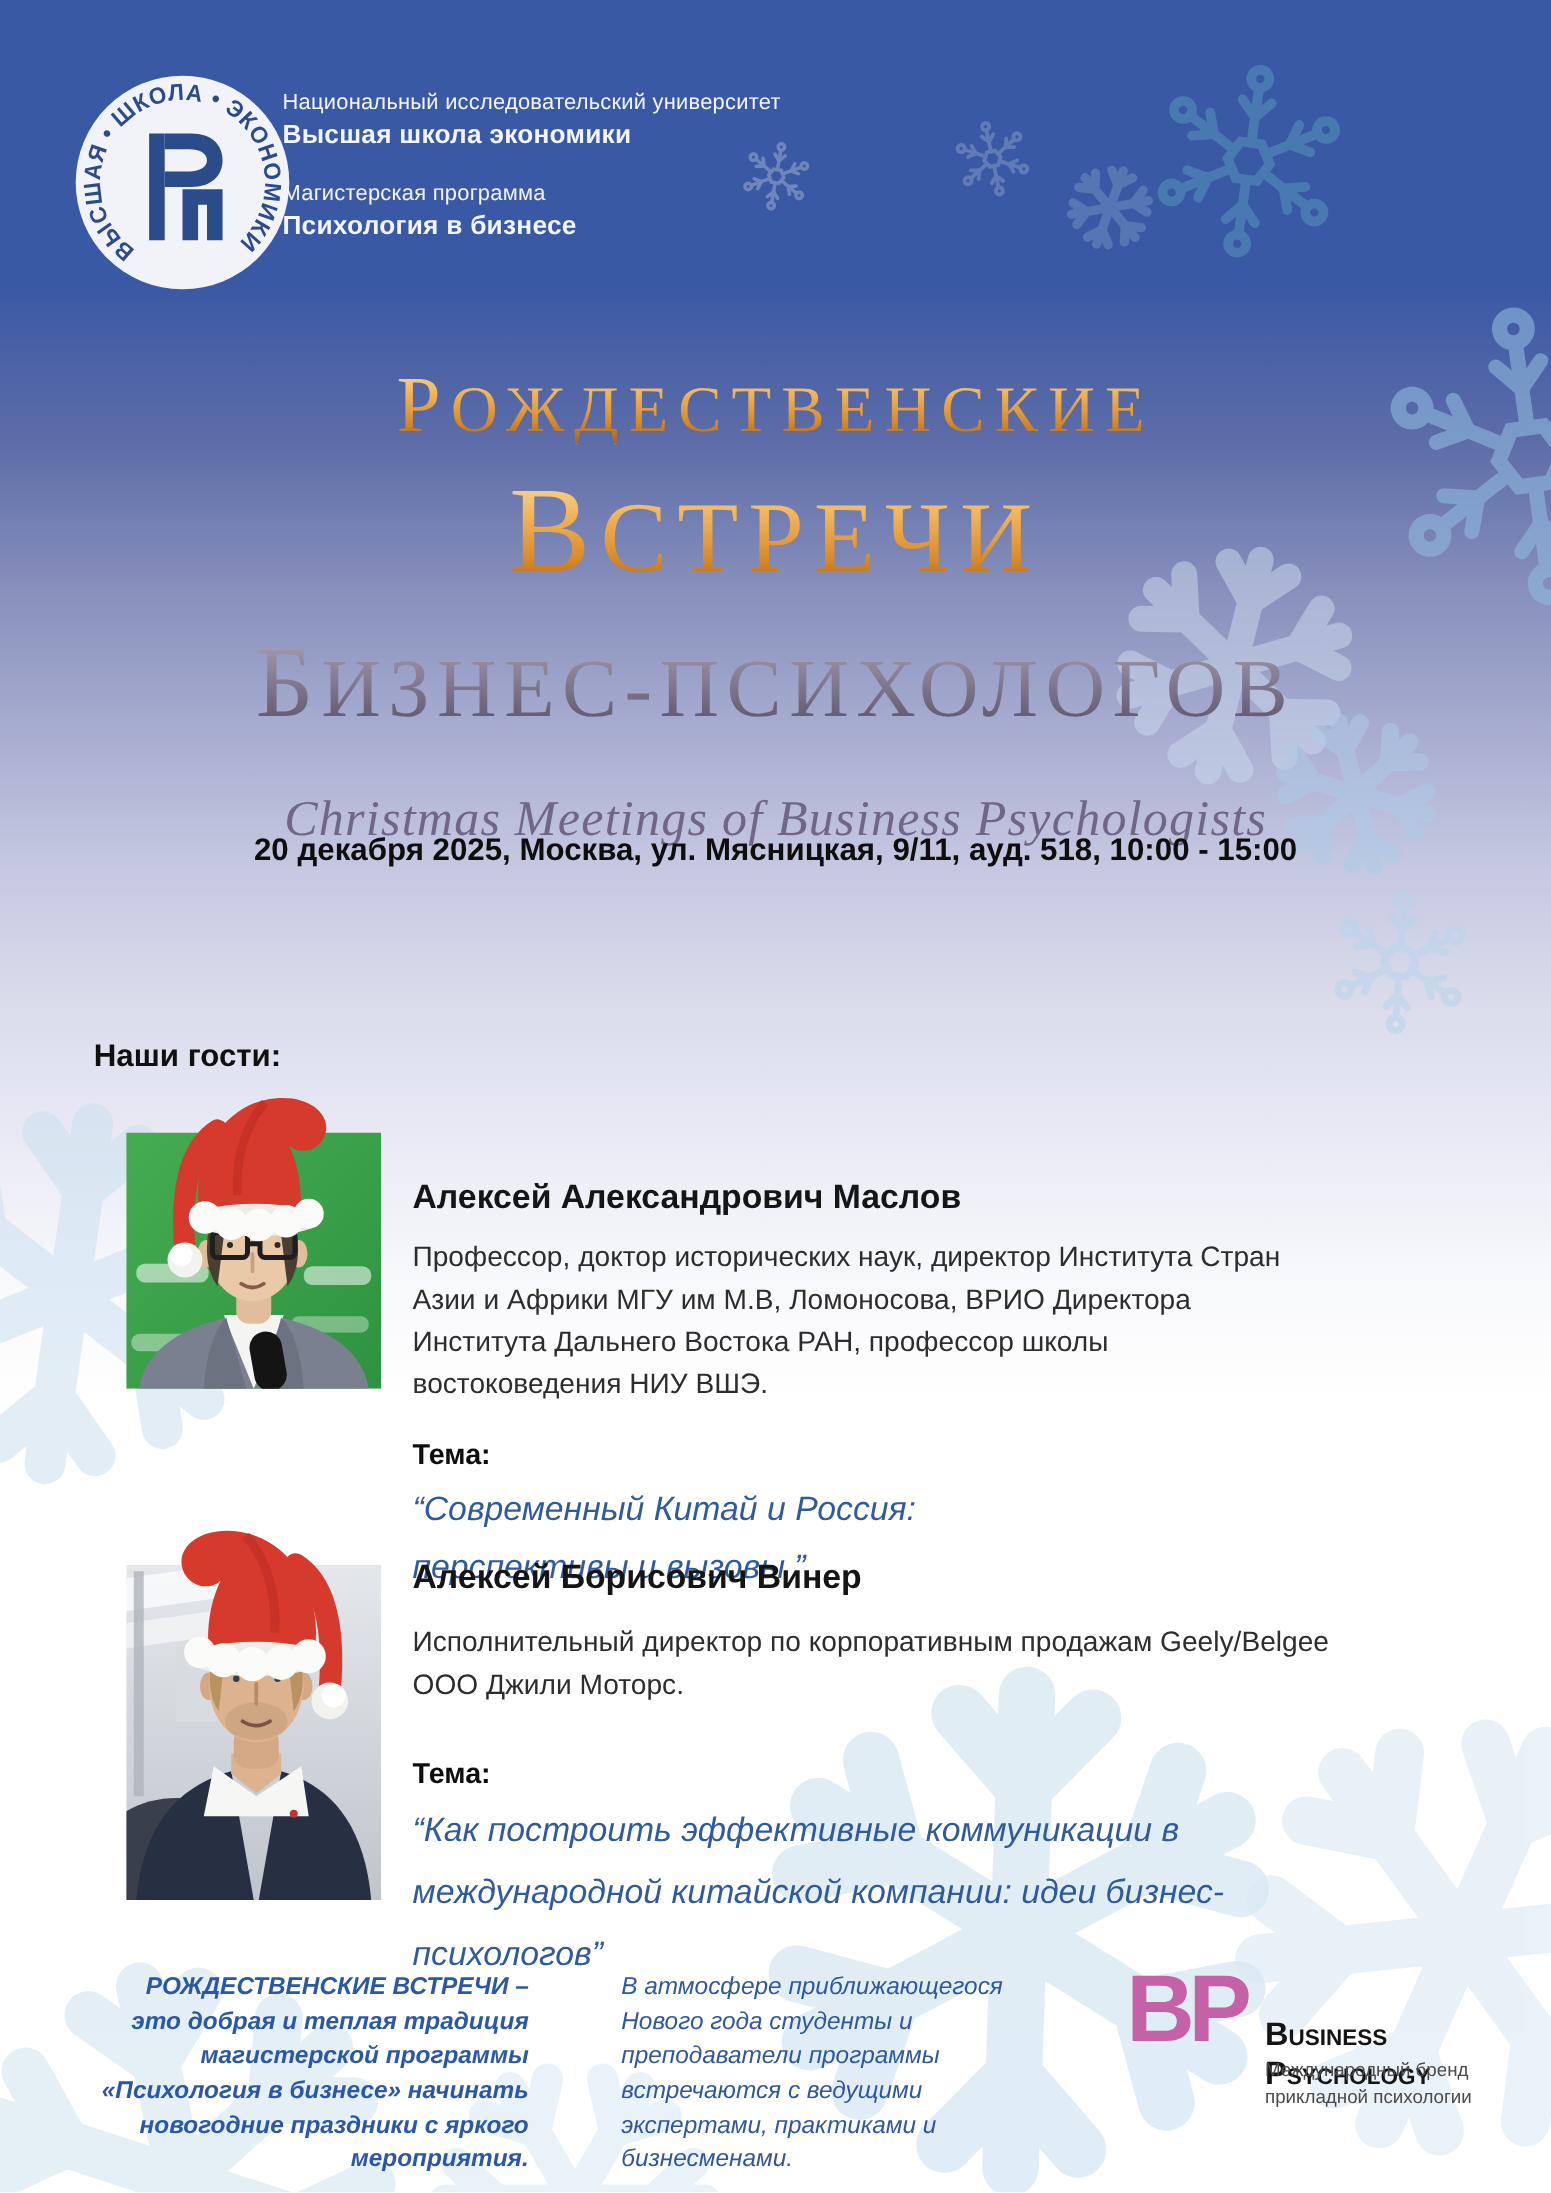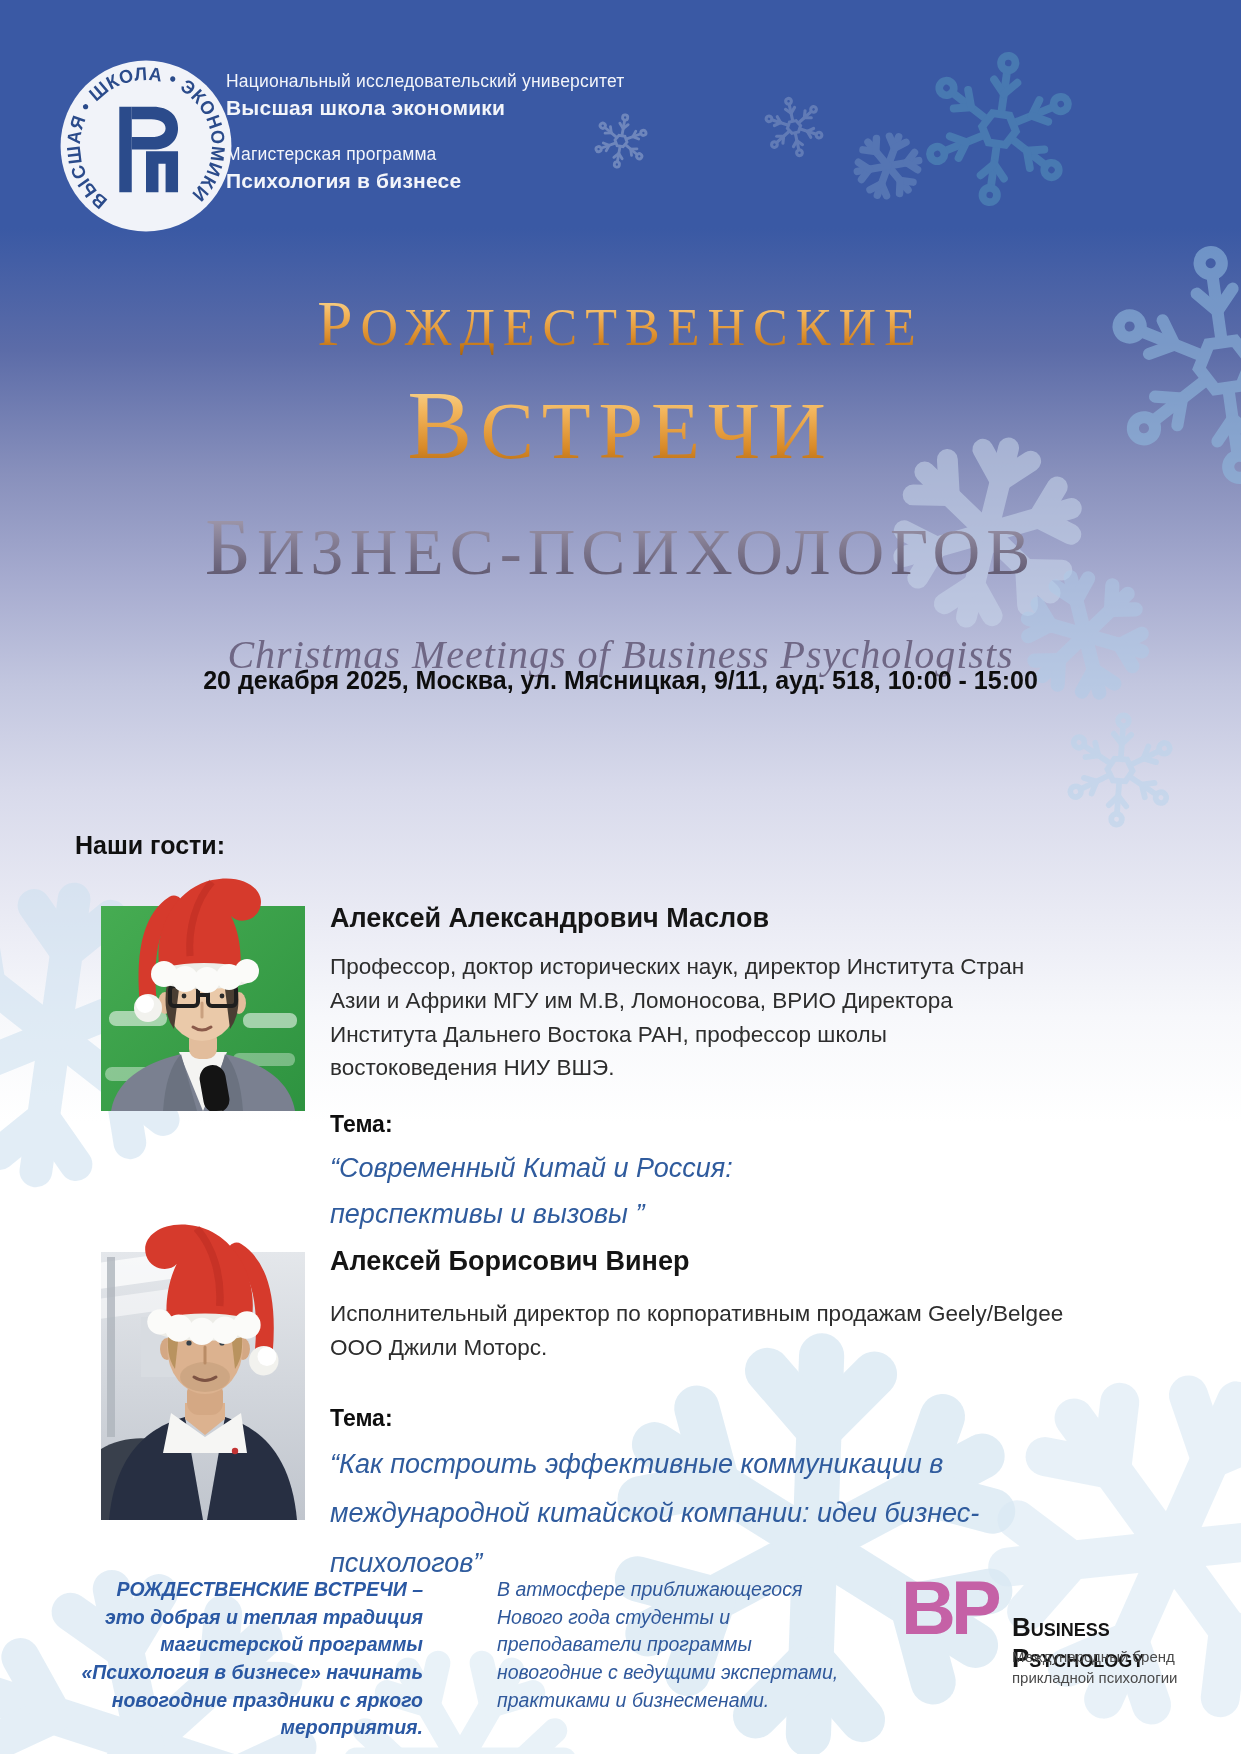--- a/index.html
+++ b/index.html
@@ -43,21 +43,21 @@
     font-size:25px; font-weight:bold; color:#0E0E0E; z-index:2; }
 
   .guests-heading { position:absolute; left:75px; top:831px;
     font-size:25px; font-weight:bold; color:#101010; z-index:2; }
 
   
   .guest-photo { position:absolute; z-index:2; }
   .g1-photo { left:101px; top:871px; }
   .g2-photo { left:101px; top:1197px; }
   .guest-text { position:absolute; z-index:2; }
-  .g1-text { left:330px; top:903px; width:770px; }
+  .g1-text { left:330px; top:942px; width:770px; }
   .g2-text { left:330px; top:1246px; width:780px; }
   .guest-name { font-size:27px; font-weight:bold; color:#151515; margin:0; }
   .guest-desc { font-size:22.5px; color:#2D2D2D; line-height:1.5; margin:16px 0 0 0; }
   .g1-text .guest-desc { width:720px; }
   .g2-text .guest-desc { width:760px; margin-top:20px; }
   .topic-label { font-size:23px; font-weight:bold; color:#0E0E0E; margin:26px 0 0 0; }
   .g2-text .topic-label { margin-top:40px; }
   .topic { font-size:27px; font-style:italic; color:#2F5B9D; line-height:1.7;
     margin:8px 0 0 0; white-space:pre-line; }
   .g2-text .topic { line-height:1.85; width:775px; }
@@ -295,21 +295,21 @@
       </svg>
     </div>
     <div class="guest-text g2-text">
       <p class="guest-name">Алексей Борисович Винер</p>
       <p class="guest-desc">Исполнительный директор по корпоративным продажам Geely/Belgee ООО Джили Моторс.</p>
       <p class="topic-label">Тема:</p>
       <p class="topic">“Как построить эффективные коммуникации в международной китайской компании: идеи бизнес-психологов”</p>
     </div>
 
     <div class="f-col f-col1">РОЖДЕСТВЕНСКИЕ ВСТРЕЧИ – это добрая и теплая традиция магистерской программы «Психология в бизнесе» начинать новогодние праздники с яркого мероприятия.</div>
-    <div class="f-col f-col2">В атмосфере приближающегося Нового года студенты и преподаватели программы новогодние с ведущими экспертами, практиками и бизнесменами.</div>
+    <div class="f-col f-col2">В атмосфере приближающегося Нового года студенты и преподаватели программы встречаются с ведущими экспертами, практиками и бизнесменами.</div>
     <div class="bp-letters">BP</div>
     <div class="bp-name">
       <div>Business</div>
       <div>Psychology</div>
     </div>
     <div class="bp-tagline">Международный бренд
 прикладной психологии</div>
 
   </div>
 </div>

